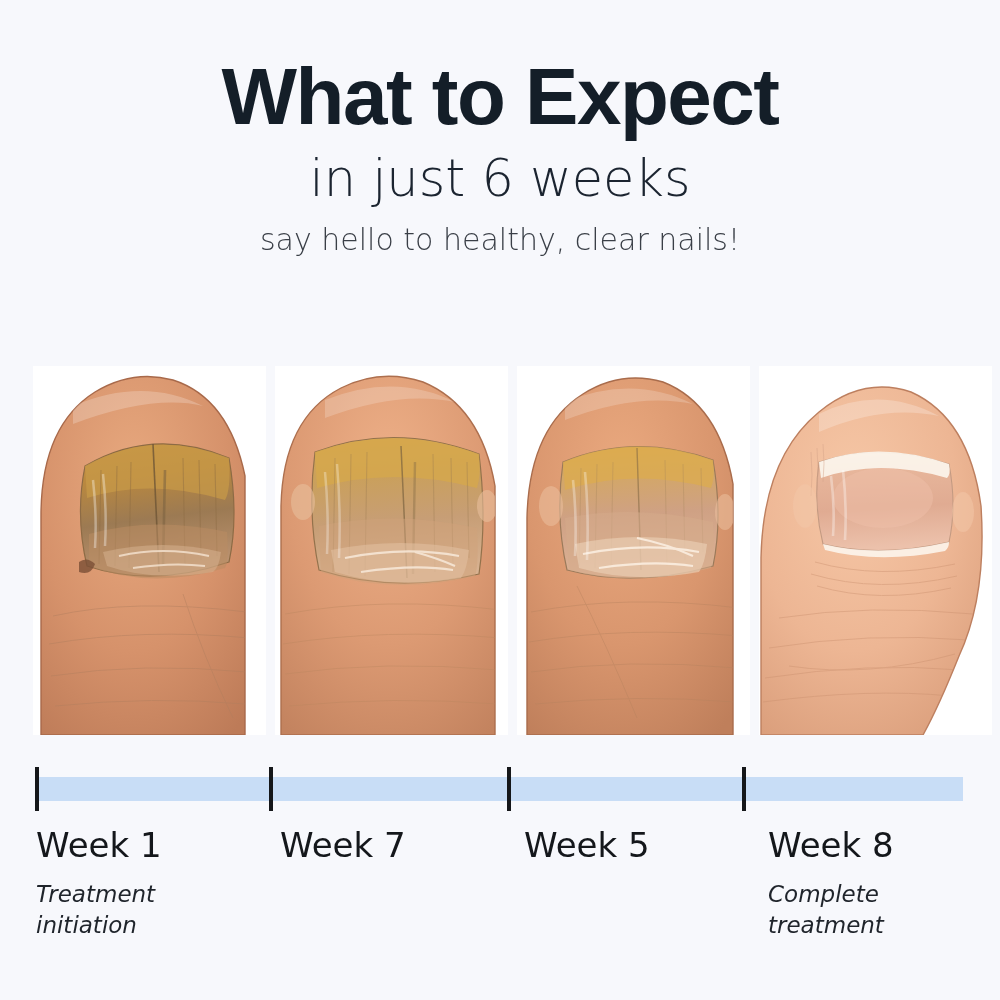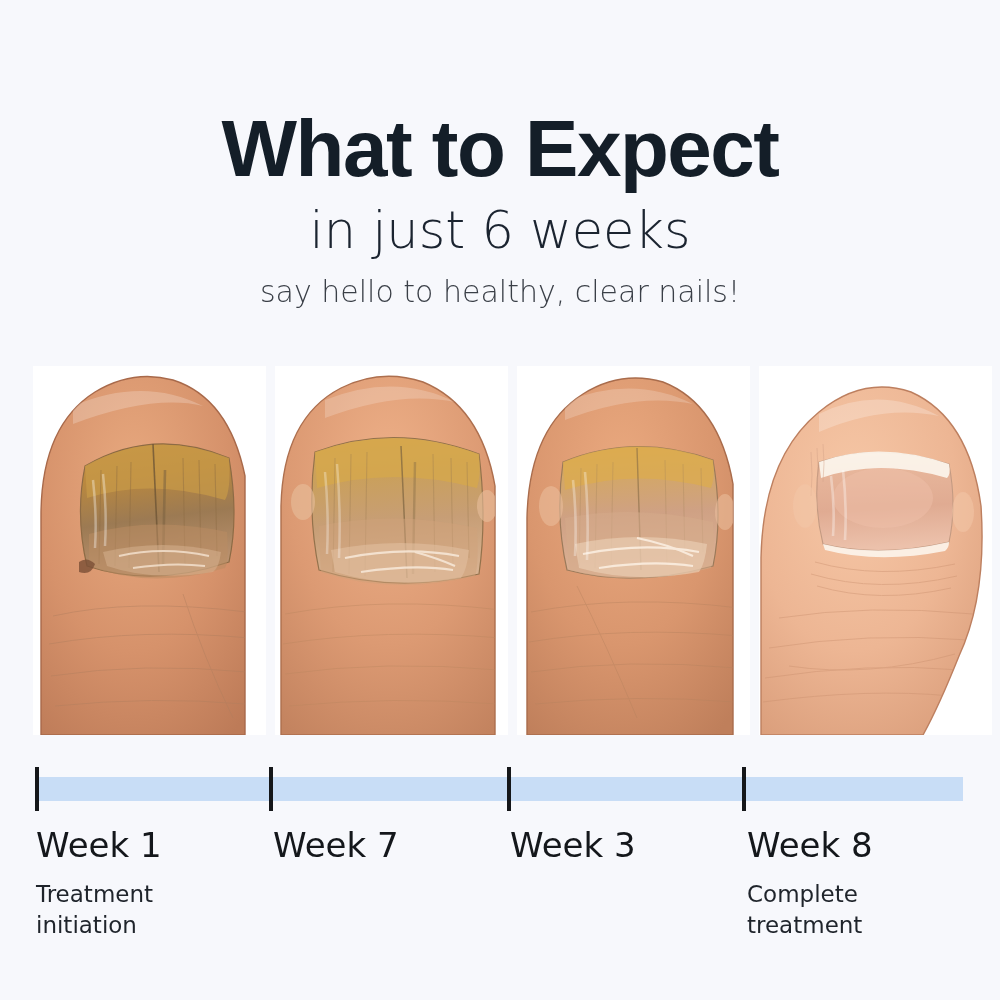--- a/index.html
+++ b/index.html
@@ -6,21 +6,21 @@
   body{
     width:1000px;height:1000px;
     background:#f7f8fc;
     font-family:"Liberation Sans",sans-serif;
     overflow:hidden;
     position:relative;
   }
   .page{position:absolute;inset:0;}
 
   
-  .header{padding-top:108px;text-align:center;}
+  .header{padding-top:56px;text-align:center;}
   .title{
     font-size:80px;line-height:82px;
     font-weight:bold;
     letter-spacing:-1.5px;
     color:#141e28;
     font-family:"Liberation Sans",sans-serif;
     margin:0;
   }
   .subtitle{
     font-size:52px;line-height:60px;
@@ -67,33 +67,34 @@
     position:absolute;
     top:767px;width:4px;height:44px;
     background:#15171a;
   }
 
   
   .labels{
     position:absolute;
     left:33px;top:825px;
     width:942px;height:150px;
-    display:flex;gap:1px;
+    display:flex;gap:8px;
   }
   .label-col{width:233px;flex:0 0 auto;padding-left:3px;}
   .week{
     font-size:34px;line-height:40px;
     font-weight:400;
     color:#14171b;
     font-family:"DejaVu Sans",sans-serif;
     white-space:nowrap;
   }
   .desc{
     margin-top:14px;
     font-size:23px;line-height:31px;
+    font-style:italic;
     font-weight:400;
     color:#1f242b;
     font-family:"DejaVu Sans",sans-serif;
   }
 </style>
 </head>
 <body>
 
 <div class="page">
 
@@ -342,21 +343,21 @@
 
   <div class="labels">
     <div class="label-col">
       <div class="week">Week 1</div>
       <div class="desc">Treatment<br>initiation</div>
     </div>
     <div class="label-col">
       <div class="week">Week 7</div>
     </div>
     <div class="label-col">
-      <div class="week">Week 3</div>
+      <div class="week">Week 5</div>
     </div>
     <div class="label-col">
       <div class="week">Week 8</div>
       <div class="desc">Complete<br>treatment</div>
     </div>
   </div>
 
 </div>
 
 </body></html>

